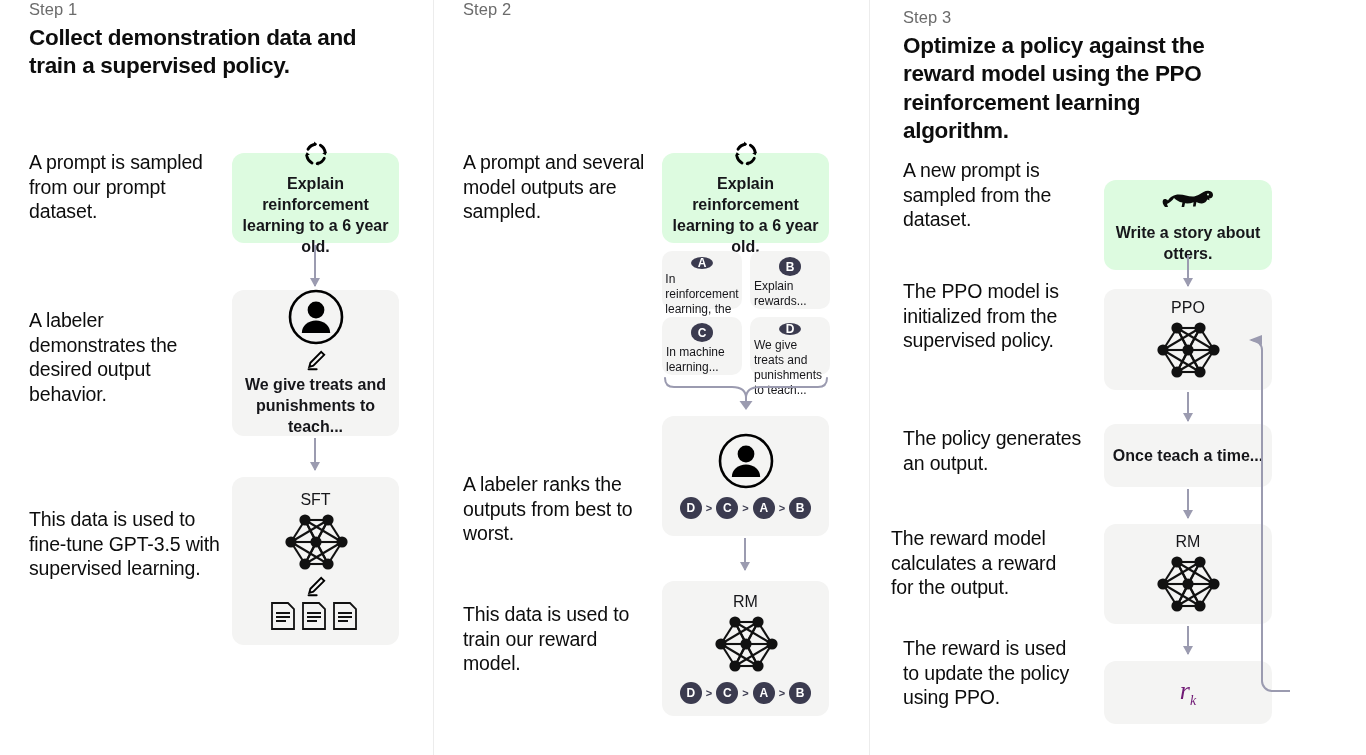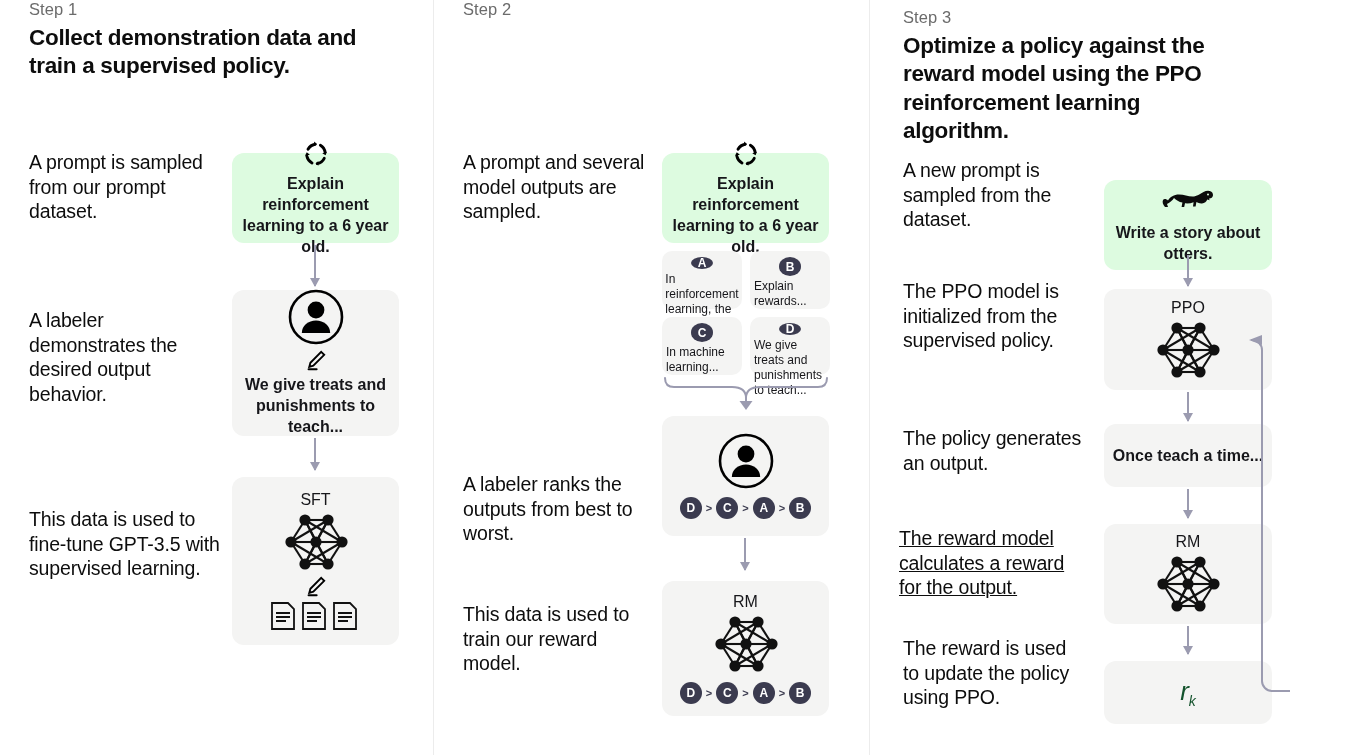--- a/index.html
+++ b/index.html
@@ -90,21 +90,21 @@
   .abcd-cell {
     background: #f4f4f3; border-radius: 10px;
     height: 58px;
     display: flex; flex-direction: column; align-items: center;
     justify-content: flex-start; padding-top: 6px;
   }
   .abcd-cell .badge { margin-bottom: 3px; }
   .abcd-txt { font-size: 12px; line-height: 1.25; color: #16161a; padding: 0 4px; }
 
   svg { display: block; }
-  .rk { font-family: Liberation Sans, sans-serif; font-style: italic; font-size: 26px; color: #14532d; }
+  .rk { font-family: Liberation Serif, serif; font-style: italic; font-size: 26px; color: #701a75; }
   .rk sub { font-size: 14px; }
 </style>
 </head>
 <body>
 
 <div class="page">
 
   <div class="divider div1"></div>
   <div class="divider div2"></div>
 
@@ -327,21 +327,21 @@
     </div>
   </div>
 
   <div class="column col3">
     <div class="step-label" style="left:34px;">Step 3</div>
     <div class="step-title" style="left:34px;width:345px;">Optimize a policy against the reward model using the PPO reinforcement learning algorithm.</div>
 
     <div class="desc" style="left:34px;top:150px;width:190px;">A new prompt is sampled from the dataset.</div>
     <div class="desc" style="left:34px;top:271px;width:195px;">The PPO model is initialized from the supervised policy.</div>
     <div class="desc" style="left:34px;top:418px;width:200px;">The policy generates an output.</div>
-    <div class="desc" style="left:30px;top:518px;width:185px;text-decoration:underline;">The reward model calculates a reward for the output.</div>
+    <div class="desc" style="left:22px;top:518px;width:185px;">The reward model calculates a reward for the output.</div>
     <div class="desc" style="left:34px;top:628px;width:180px;">The reward is used to update the policy using PPO.</div>
 
     <div class="box box-green" style="left:235px;top:172px;width:168px;height:90px;">
       <span>
         <svg width="58" height="30" viewBox="0 0 58 30">
           <path d="M6 21 C4 19 3 16 4 14 C5 12.5 7.5 13 9 14.5 C11 11 15 8.5 20 8.5
                    C25 8.5 29 10.5 33.5 10.5 C38 10.5 41 8 44.5 6
                    C47 4.6 50 4.3 52 5.5 C54 6.7 54.5 9 53.5 10.8
                    C52.8 12.1 51.3 12.7 50 12.4 L50.6 14.2 L48.2 13.4
                    C47.6 15.6 45.5 17.2 43 17.4 C41 17.6 39 17 37.4 16

